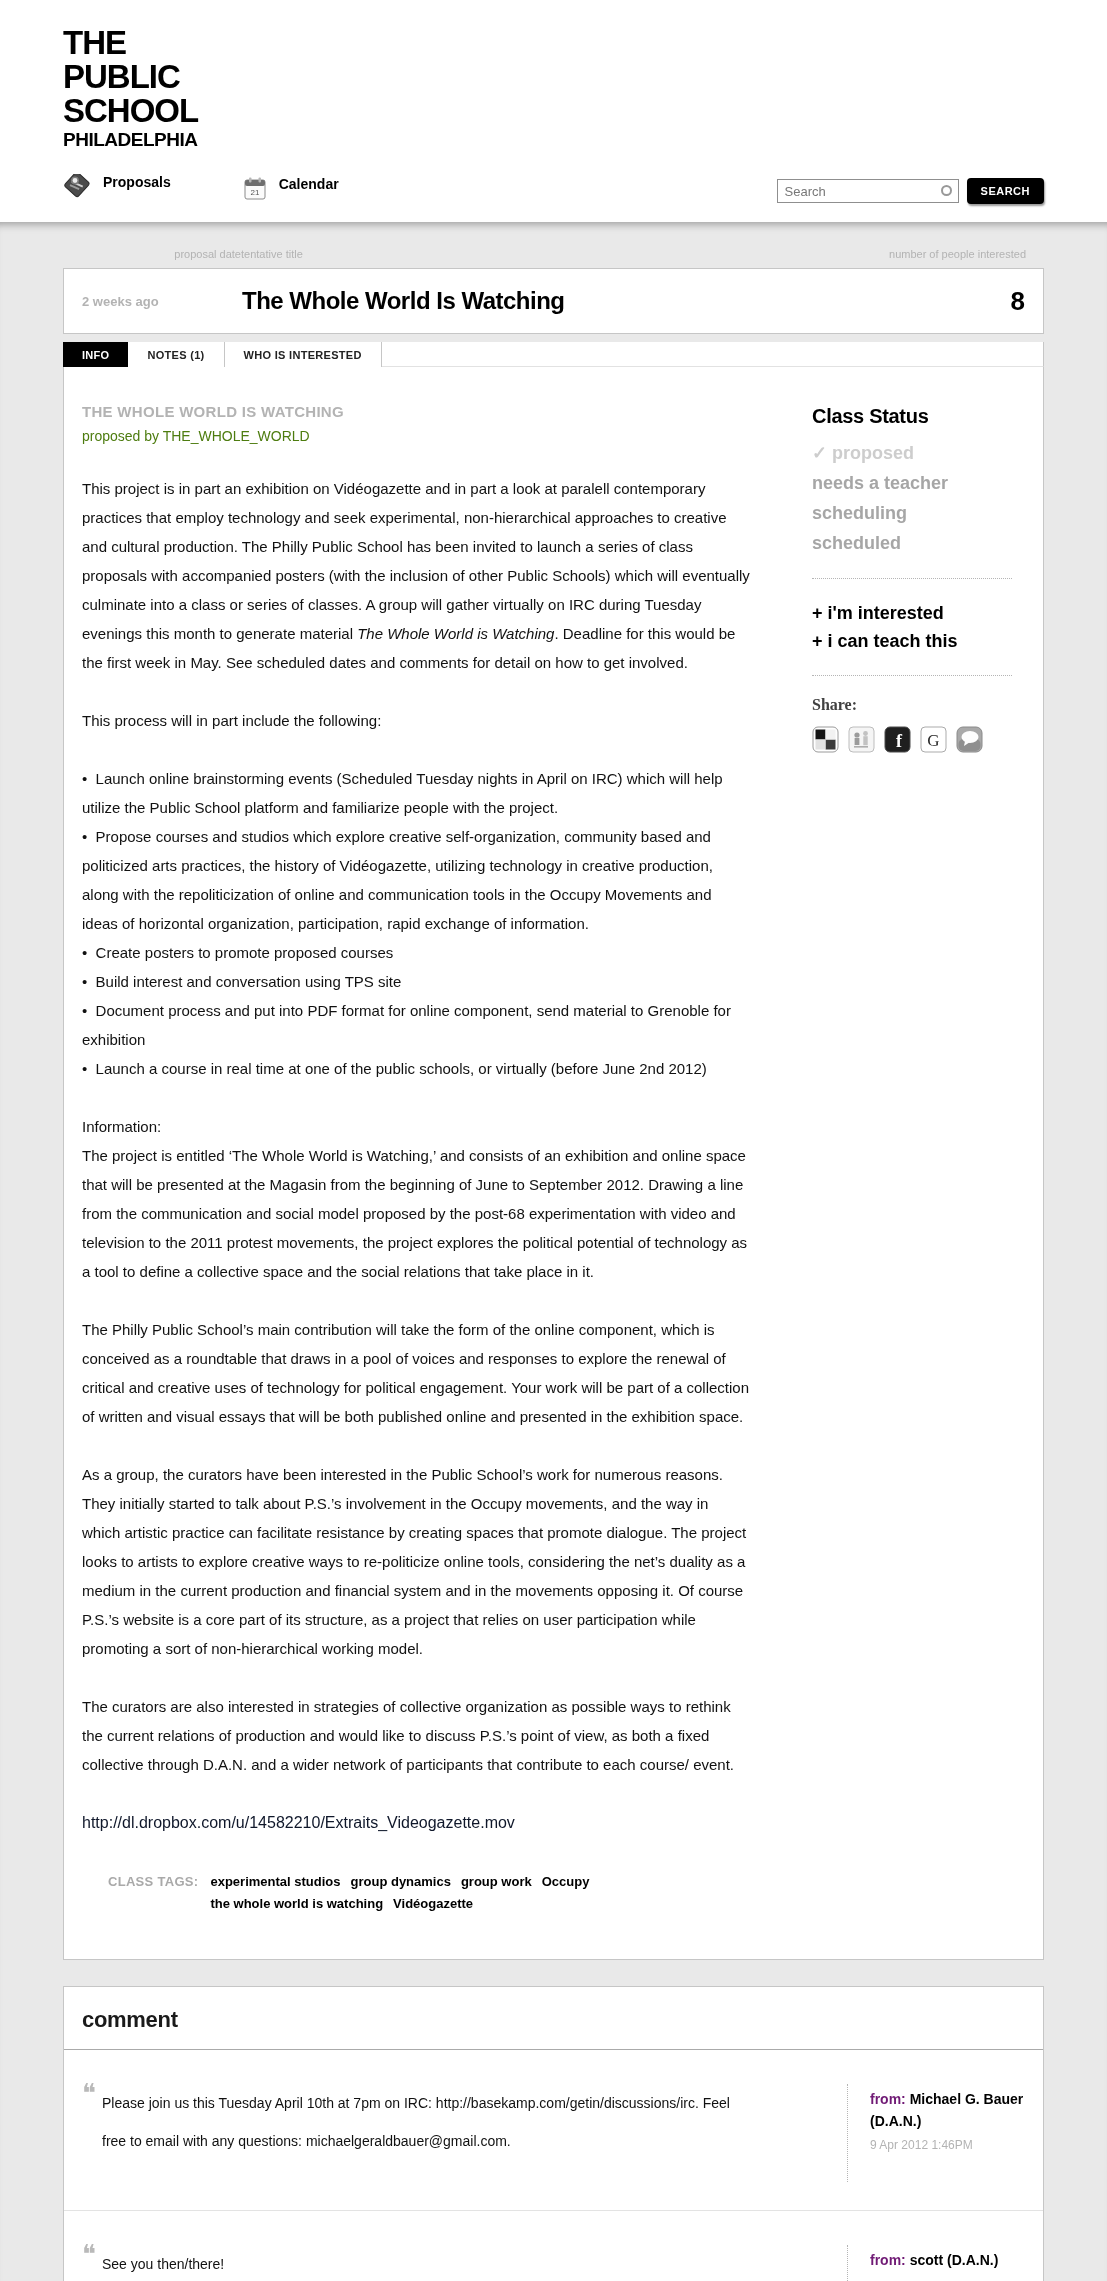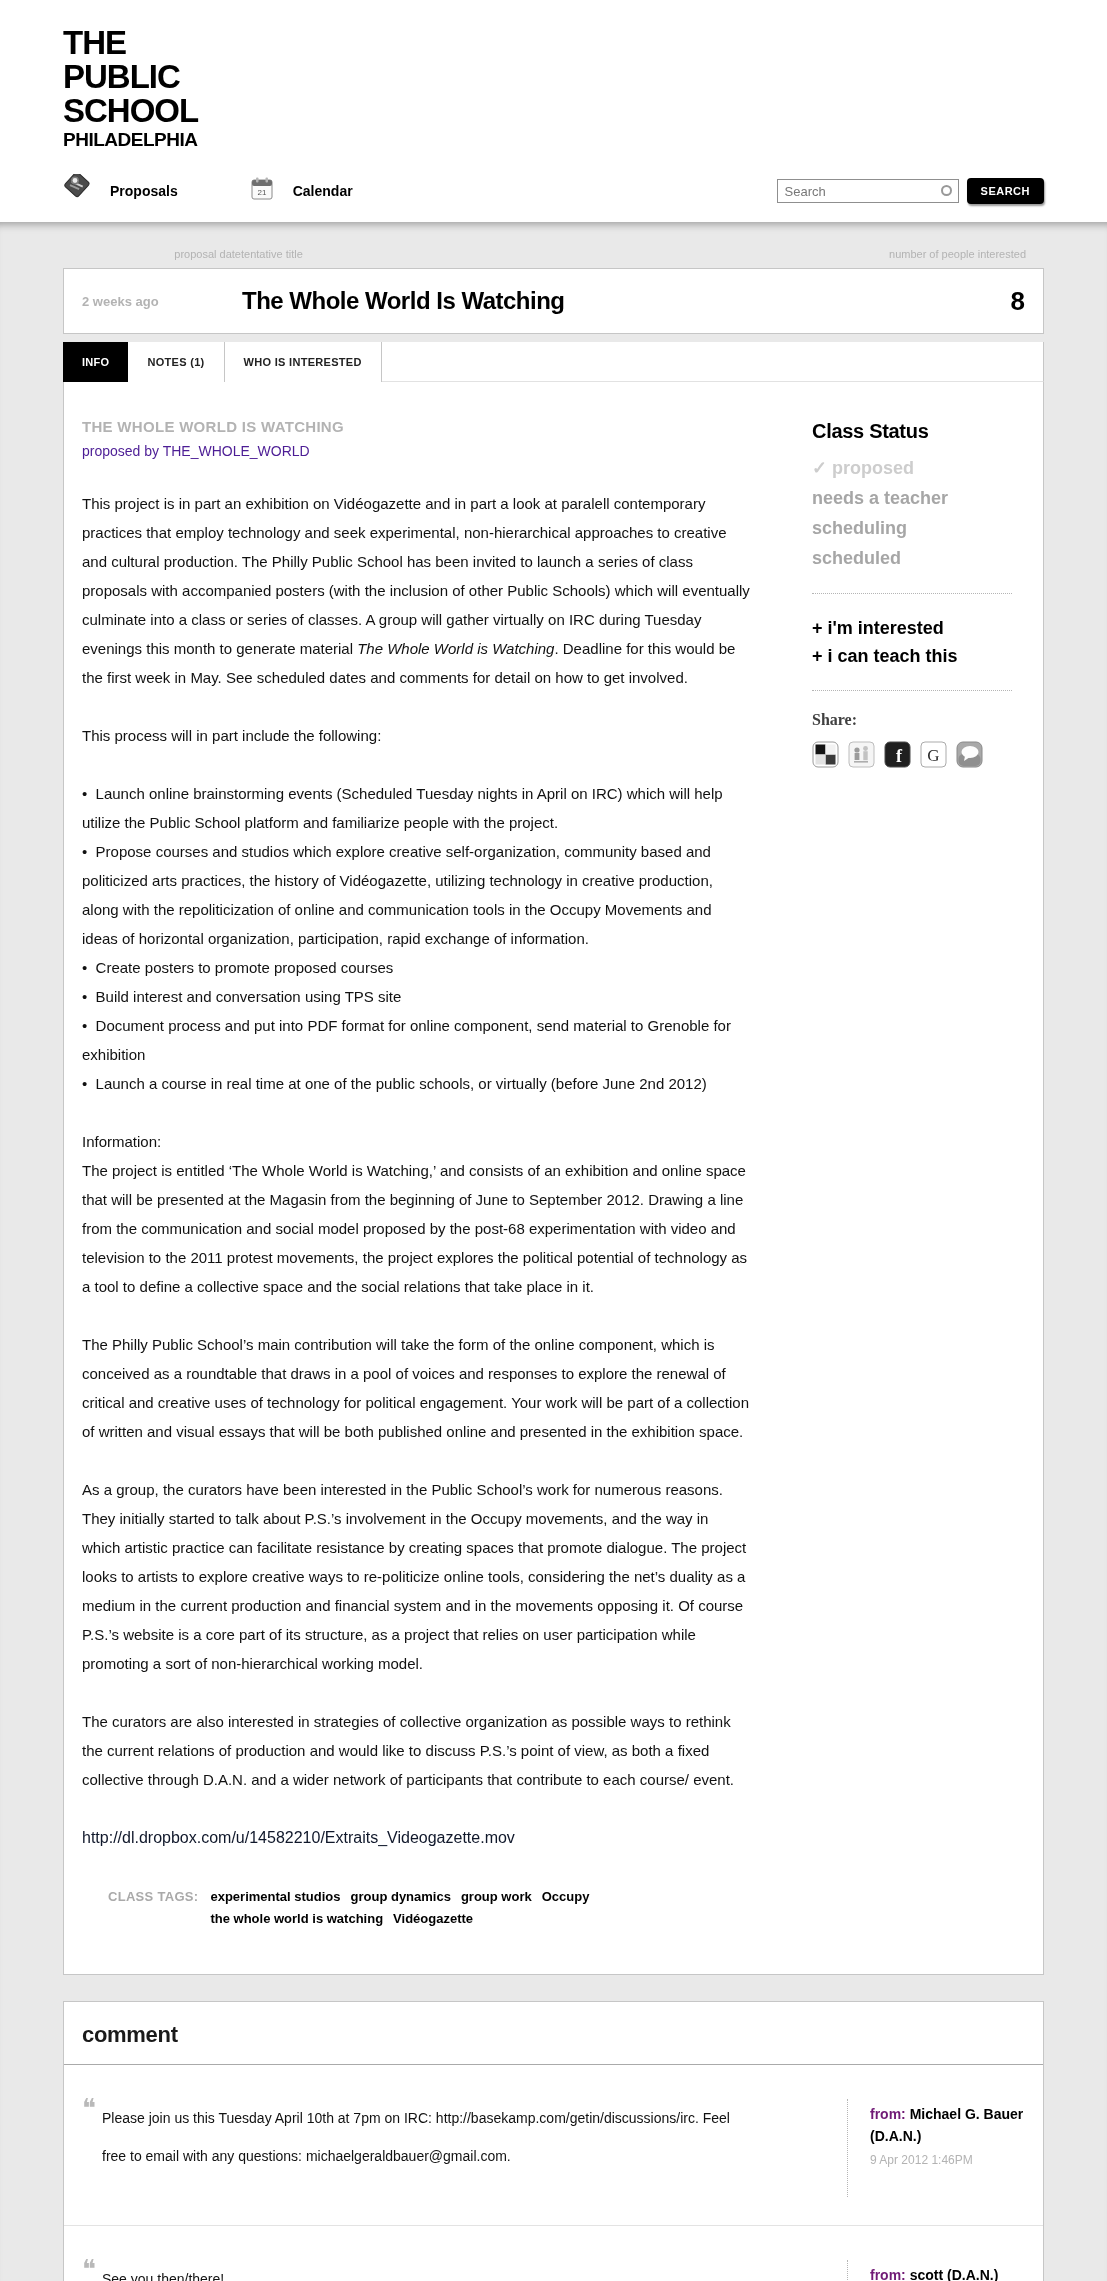--- a/index.html
+++ b/index.html
@@ -31,21 +31,21 @@
     display:flex; flex-direction:column; align-items:center; justify-content:center; gap:2px;
   }
   .tri-up { width:0; height:0; border-left:4px solid transparent; border-right:4px solid transparent; border-bottom:5px solid #222; }
   .tri-dn { width:0; height:0; border-left:4px solid transparent; border-right:4px solid transparent; border-top:5px solid #222; }
 
   .logo { padding:26px 0 0 63px; cursor:pointer; display:inline-block; }
   .logo .big { font-size:33px; font-weight:bold; letter-spacing:-1px; line-height:34px; color:#000; }
   .logo .small { font-size:19px; font-weight:bold; letter-spacing:-.5px; line-height:24px; color:#000; }
 
   .mainnav { display:flex; align-items:center; margin:22px 63px 0 63px; }
-  .navitem { display:flex; align-items:center; gap:19px; margin-right:72px; cursor:pointer; }
+  .navitem { display:flex; align-items:flex-start; gap:12px; margin-right:72px; cursor:pointer; }
   .navitem .nlabel { font-size:14px; font-weight:bold; color:#000; }
   .searchwrap { margin-left:auto; display:flex; align-items:center; gap:8px; }
   .searchbox { position:relative; }
   .searchbox input {
     width:182px; height:24px; border:1px solid #8f8f8f; background:#fff;
     font-family:"Liberation Sans",sans-serif; font-size:13px; color:#333; padding:0 26px 0 7px;
   }
   .searchbox input::placeholder { color:#777; }
   .ring { position:absolute; right:7px; top:6px; width:11px; height:11px; border:2px solid #999; border-radius:50%; }
   .searchbtn {
@@ -65,37 +65,37 @@
 
   .titlecard {
     background:#fff; border:1px solid #c6c6c6; height:66px;
     display:flex; align-items:center; padding:0 18px;
   }
   .titlecard .tdate { width:160px; font-size:13px; font-weight:bold; color:#b3b3b3; }
   .titlecard .ttitle { flex:1; font-size:24px; font-weight:bold; letter-spacing:-.5px; color:#000; }
   .titlecard .tcount { font-size:26px; font-weight:bold; color:#000; }
 
   
-  .tabs { display:flex; margin-top:8px; height:40px; }
+  .tabs { display:flex; margin-top:8px; height:25px; }
   .tab {
     display:flex; align-items:center; padding:0 19px; font-size:11px; font-weight:bold;
     letter-spacing:.3px; background:#fff; color:#222; border-right:1px solid #c6c6c6; cursor:pointer;
   }
   .tab.first { border-left:1px solid #c6c6c6; }
   .tab.active { background:#000; color:#fff; border:none; }
   .tabfill { flex:1; background:#fff; border-bottom:1px solid #e2e2e2; border-right:1px solid #c6c6c6; }
 
   
   .card {
     background:#fff; border:1px solid #c6c6c6; border-top:none;
     display:flex; padding:36px 0 30px 18px;
   }
   .main { width:668px; }
   .gray-h { font-size:15px; font-weight:bold; color:#b3b3b3; letter-spacing:.3px; margin-bottom:8px; }
-  .propby { font-size:14px; color:#4c1d95; margin-bottom:30px; }
+  .propby { font-size:14px; color:#4d7c0f; margin-bottom:30px; }
   .para { font-size:15px; line-height:29px; color:#111; margin-bottom:29px; }
   .para .block { display:block; }
   ul.blist { list-style:none; margin-bottom:29px; }
   ul.blist li { font-size:15px; line-height:29px; color:#111; }
   ul.blist li::before { content:"•\00a0\00a0"; }
   .filelink { font-size:16px; line-height:29px; color:#0f172a; display:inline-block; margin-bottom:34px; }
   .tagsrow { display:flex; padding-left:26px; margin-bottom:14px; }
   .tagslabel { font-size:13px; font-weight:bold; color:#a9a9a9; letter-spacing:.3px; white-space:nowrap; margin-right:12px; line-height:22px; }
   .tagslist { display:flex; flex-wrap:wrap; column-gap:10px; }
   .tag { font-size:13px; font-weight:bold; color:#000; line-height:22px; cursor:pointer; }

